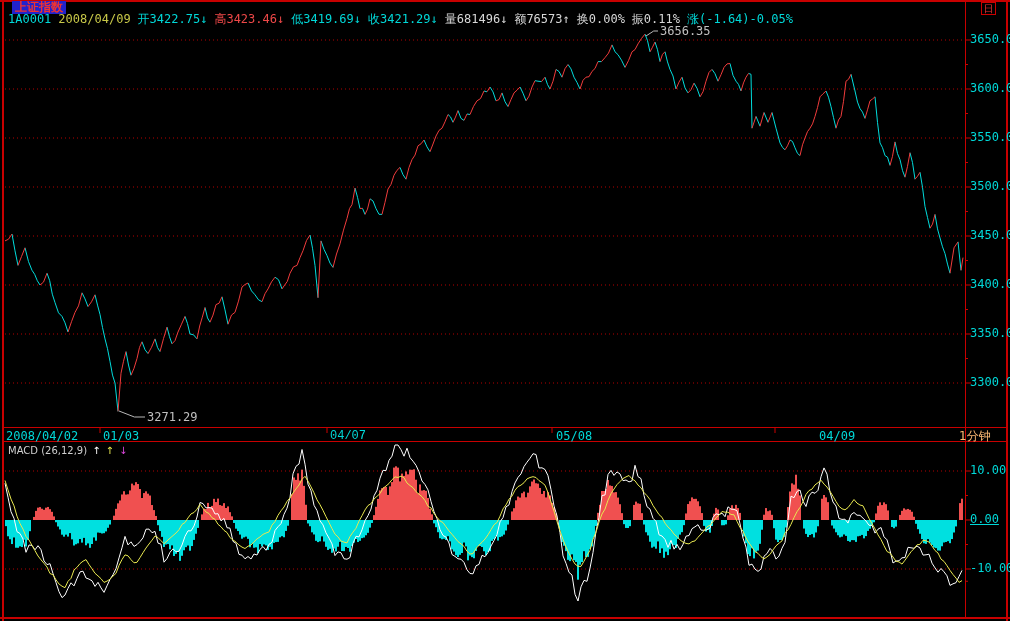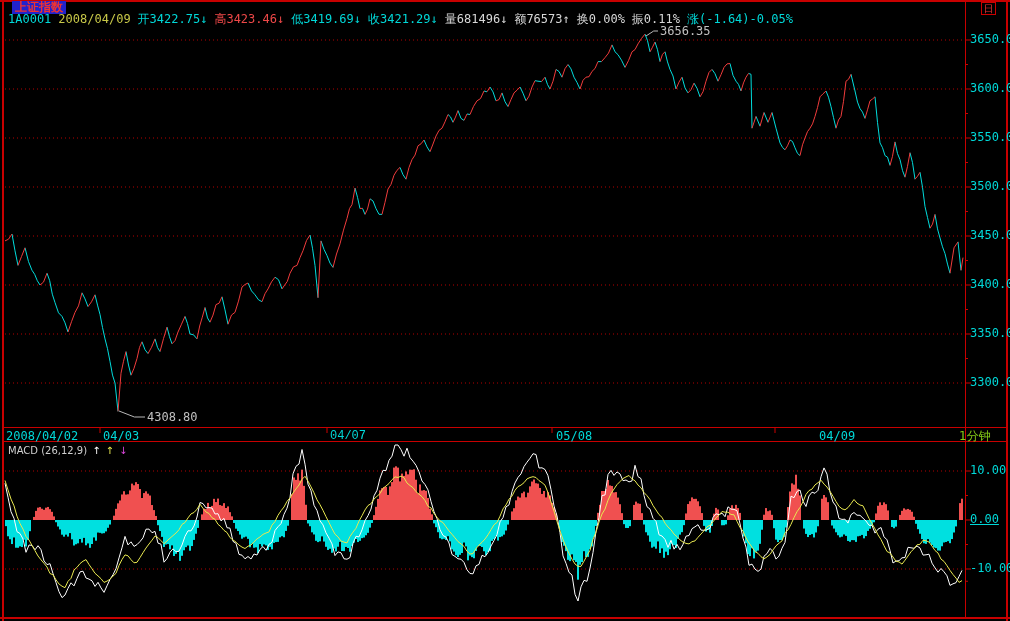--- a/index.html
+++ b/index.html
@@ -10,21 +10,21 @@
   #gfx{position:absolute;left:0;top:0;z-index:1;}
   .titlepatch{left:12px;top:1px;width:54px;height:13px;background:#2222cc;z-index:4;}
   .title{left:15px;top:0px;color:#ee3333;font-size:12px;font-weight:bold;line-height:14px;z-index:5;
          font-family:"DejaVu Sans",sans-serif;}
   .badge{left:981px;top:2px;width:13px;height:11px;border:1px solid #cc0000;color:#ee3333;
          font-size:10px;line-height:11px;text-align:center;z-index:5;font-family:"DejaVu Sans",sans-serif;}
   .quotebar{left:8px;top:12px;height:14px;white-space:nowrap;z-index:5;font-size:12px;line-height:14px;}
   .quotebar span{margin-right:7px;}
   .ylabel{position:absolute;left:970px;color:#00d8d8;font-size:12px;line-height:13px;z-index:5;}
   .xlabel{position:absolute;top:430px;color:#00d8d8;font-size:12px;line-height:12px;z-index:5;}
-  .interval{left:959px;top:430px;color:#84cc16;font-size:12px;line-height:12px;z-index:5;
+  .interval{left:959px;top:430px;color:#fdba74;font-size:12px;line-height:12px;z-index:5;
             font-family:"DejaVu Sans",sans-serif;}
   .ann{position:absolute;color:#c0c0c0;font-size:12px;line-height:12px;z-index:5;}
   .macdcap{left:8px;top:444px;color:#d0d0d0;font-size:10px;line-height:13px;z-index:5;white-space:nowrap;
            font-family:"DejaVu Sans",sans-serif;}
   .macdcap b{font-weight:normal;margin-left:5px;}
 </style>
 </head>
 <body>
 
 <div class="screen">
@@ -559,40 +559,40 @@
   <div class="redline" style="left:2px;top:427px;width:1006px;height:1px;"></div>
   <div class="redline" style="left:2px;top:441px;width:1006px;height:1px;"></div>
 
   <div class="abs titlepatch"></div>
   <div class="abs title">上证指数</div>
   <div class="abs badge">日</div>
 
   <div class="abs quotebar" id="quotebar"><span style="color: rgb(0, 216, 216);">1A0001</span><span style="color: rgb(200, 200, 72);">2008/04/09</span><span style="color: rgb(0, 216, 216);">开3422.75↓</span><span style="color: rgb(238, 72, 72);">高3423.46↓</span><span style="color: rgb(0, 216, 216);">低3419.69↓</span><span style="color: rgb(0, 216, 216);">收3421.29↓</span><span style="color: rgb(216, 216, 216);">量681496↓</span><span style="color: rgb(216, 216, 216);">额76573↑</span><span style="color: rgb(216, 216, 216);">换0.00%</span><span style="color: rgb(216, 216, 216);">振0.11%</span><span style="color: rgb(0, 216, 216);">涨(-1.64)-0.05%</span></div>
 
   <div class="ann" style="left:660px;top:25px;">3656.35</div>
-  <div class="ann" style="left:147px;top:411px;">4308.80</div>
+  <div class="ann" style="left:147px;top:411px;">3271.29</div>
 
   <div id="yaxis-main">
       <div class="ylabel" style="top: 33px;">3650.0</div>
       <div class="ylabel" style="top: 82px;">3600.0</div>
       <div class="ylabel" style="top: 131px;">3550.0</div>
       <div class="ylabel" style="top: 180px;">3500.0</div>
       <div class="ylabel" style="top: 229px;">3450.0</div>
       <div class="ylabel" style="top: 278px;">3400.0</div>
       <div class="ylabel" style="top: 327px;">3350.0</div>
       <div class="ylabel" style="top: 376px;">3300.0</div>
     </div>
   <div id="yaxis-macd">
       <div class="ylabel" style="top: 464px;">10.00</div>
       <div class="ylabel" style="top: 513px; text-decoration: underline;">0.00</div>
       <div class="ylabel" style="top: 562px;">-10.00</div>
     </div>
   <div id="xaxis">
       <div class="xlabel" style="left: 6px;">2008/04/02</div>
-      <div class="xlabel" style="left: 103px;">04/03</div>
+      <div class="xlabel" style="left: 103px;">01/03</div>
       <div class="xlabel" style="left: 330px; font-family: Liberation Mono, monospace;">04/07</div>
       <div class="xlabel" style="left: 556px;">05/08</div>
       <div class="xlabel" style="left: 819px;">04/09</div>
     </div>
   <div class="abs interval">1分钟</div>
 
   <div class="abs macdcap">
     <span>MACD (26,12,9)</span><span id="macd-arrows"><b style="color: rgb(255, 255, 255);">↑</b><b style="color: rgb(232, 232, 80);">↑</b><b style="color: rgb(224, 72, 224);">↓</b></span>
   </div>
 

